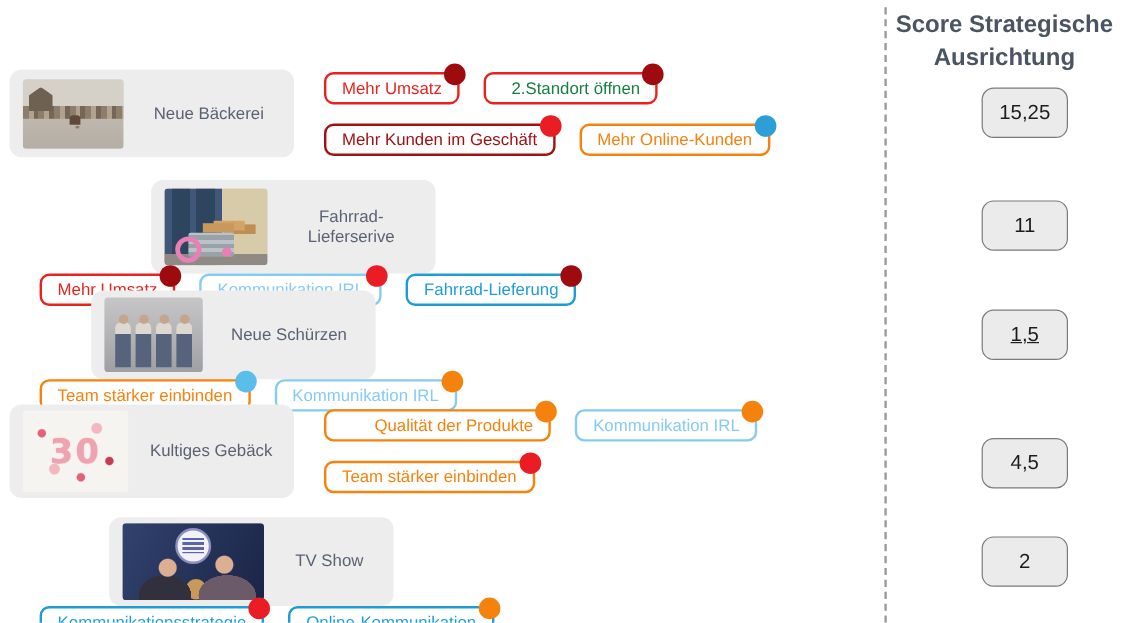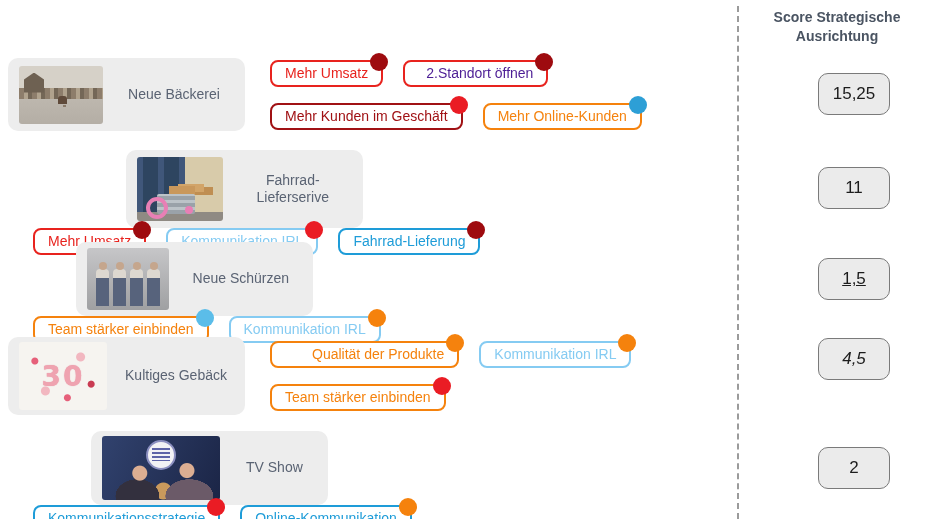--- a/index.html
+++ b/index.html
@@ -33,21 +33,21 @@
   }
   .dot{
     position:absolute;top:-9px;right:-7px;width:18px;height:18px;border-radius:50%;
   }
 
   
   .divider{position:absolute;left:737px;top:6px;bottom:0;border-left:2px dashed #9b9b9b;}
   .score-col{position:absolute;left:740px;top:0;width:194px;height:100%;}
   .score-header{
     position:absolute;top:8px;left:0;width:100%;text-align:center;
-    font-weight:bold;font-size:14px;line-height:1.35;color:#4a5462;
+    font-weight:bold;font-size:20px;line-height:1.35;color:#4a5462;
   }
   .score-box{
     position:absolute;left:78px;width:72px;height:42px;box-sizing:border-box;
     background:#ebebeb;border:1.5px solid #7a7a7a;border-radius:10px;
     display:flex;align-items:center;justify-content:center;
     font-size:17px;color:#1c1c1c;
   }
 
   
   .thumb-baeckerei{
@@ -131,21 +131,21 @@
 <div class="board">
   <div id="rows">
       <div class="row" style="position: absolute; left: 8px; display: flex; align-items: center; top: 58px; height: 73px;">
         <div class="card">
           <div class="thumb thumb-baeckerei" title="seaside town with horse rider on beach" style="width: 84px; height: 58px;"></div>
           <div class="card-label">Neue Bäckerei</div>
         </div>
         <div class="tag-lines">
           <div class="tag-line">
             <div class="tag" style="border-color: rgb(232, 35, 30); color: rgb(232, 35, 30);"><span>Mehr Umsatz</span><span class="dot" style="background: rgb(158, 11, 15);"></span></div>
-            <div class="tag" style="border-color: rgb(232, 35, 30); color: #4c1d95; padding-left: 21px;"><span>2.Standort öffnen</span><span class="dot" style="background: rgb(158, 11, 15);"></span></div>
+            <div class="tag" style="border-color: rgb(232, 35, 30); color: #15803d; padding-left: 21px;"><span>2.Standort öffnen</span><span class="dot" style="background: rgb(158, 11, 15);"></span></div>
           </div>
           <div class="tag-line">
             <div class="tag" style="border-color: rgb(160, 17, 20); color: rgb(160, 17, 20);"><span>Mehr Kunden im Geschäft</span><span class="dot" style="background: rgb(234, 28, 36);"></span></div>
             <div class="tag" style="border-color: rgb(245, 130, 13); color: rgb(245, 130, 13);"><span>Mehr Online-Kunden</span><span class="dot" style="background: rgb(45, 159, 214);"></span></div>
           </div>
         </div>
       </div>
       <div class="row" style="position: absolute; left: 8px; display: flex; align-items: center; top: 150px; height: 78px; flex-direction: column;">
         <div class="card">
           <div class="thumb thumb-fahrrad" title="pink cargo bike with baguettes in front of blue doors" style="width: 86px; height: 64px;"></div>
@@ -208,17 +208,17 @@
         </div>
       </div>
     </div>
   <div class="divider"></div>
   <div class="score-col">
     <div class="score-header">Score Strategische Ausrichtung</div>
     <div id="score-boxes">
         <div class="score-box" style="top: 73px;">15,25</div>
         <div class="score-box" style="top: 167px;">11</div>
         <div class="score-box" style="top: 258px; text-decoration: underline;">1,5</div>
-        <div class="score-box" style="top: 338px; font-style: italic;">4,5</div>
+        <div class="score-box" style="top: 365px;">4,5</div>
         <div class="score-box" style="top: 447px;">2</div>
       </div>
   </div>
 </div>
 
 </body></html>

